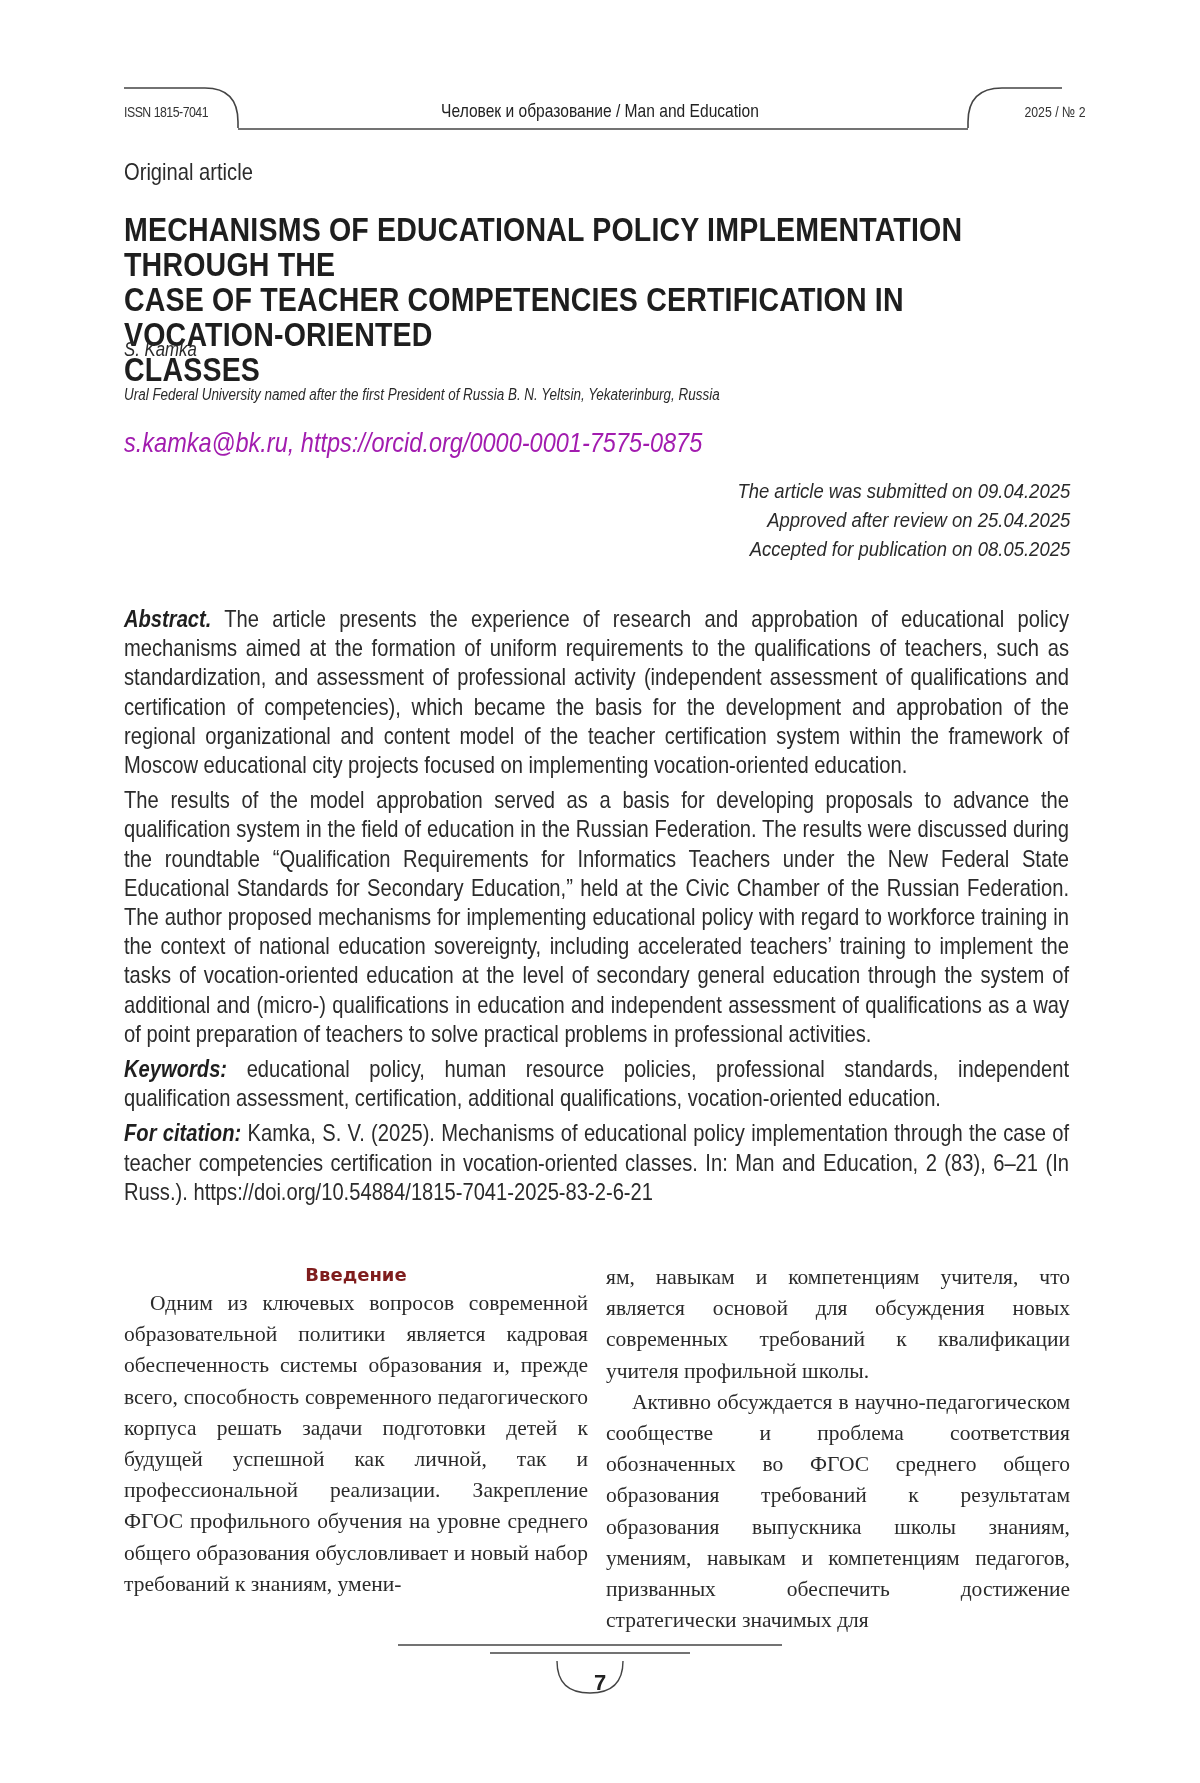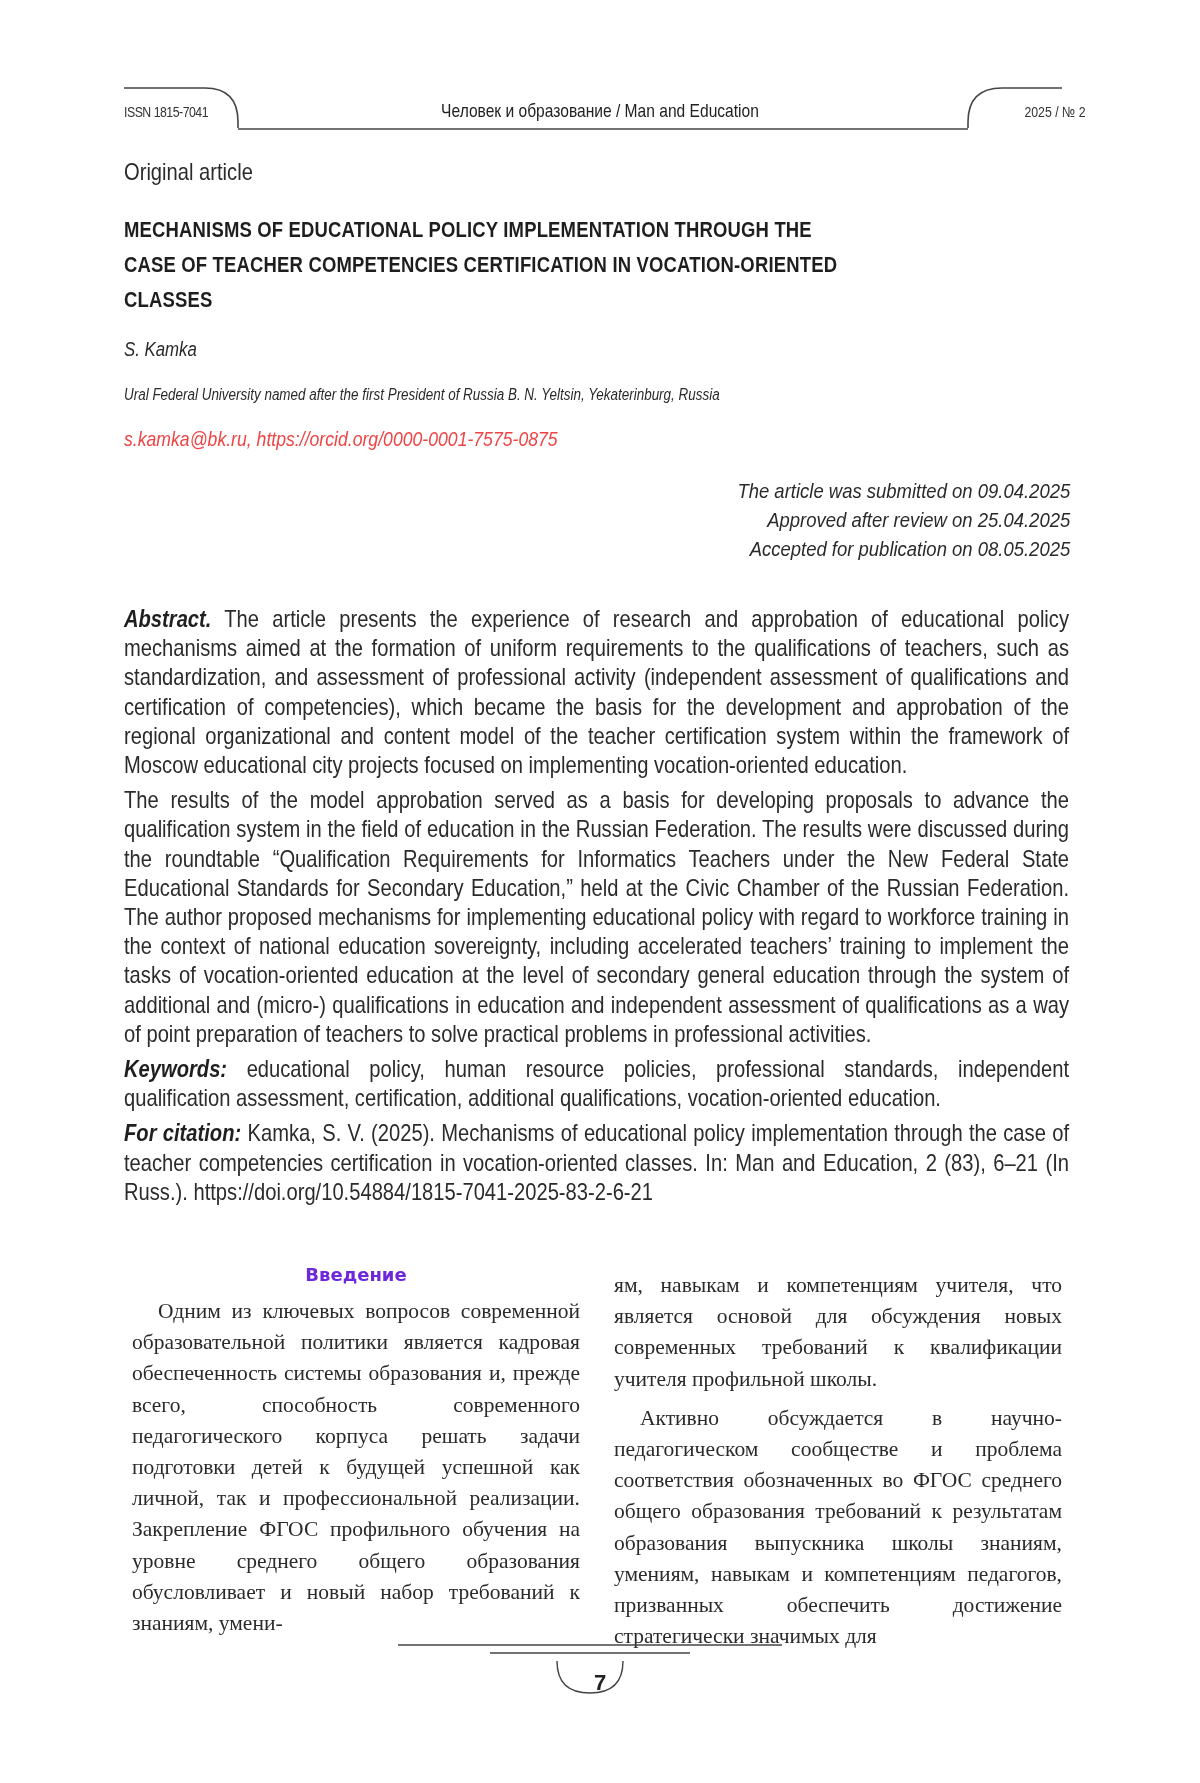--- a/index.html
+++ b/index.html
@@ -11,42 +11,42 @@
   .hdr { position: absolute; left: 0; top: 0; width: 1200px; height: 140px; padding-left: 25px; }
   .hdr svg { position: absolute; left: 0; top: 0; }
   .hdr-issn { position: absolute; left: 124px; top: 103px; font-size: 15px; letter-spacing: -0.6px; transform: scaleX(0.82); transform-origin: left center; color: #333; }
   .hdr-journal { position: absolute; left: 0; width: 1200px; top: 100px; text-align: center; font-size: 19px; transform: scaleX(0.82); transform-origin: 50% 50%; color: #222; }
   .hdr-issue { position: absolute; right: 140px; top: 103px; font-size: 15px; transform: scaleX(0.82); transform-origin: right center; color: #333; }
 
   .content { position: absolute; left: 124px; width: 945px; }
   .narrow { display: inline-block; transform: scaleX(0.84); transform-origin: left top; width: 119%; }
 
   .art-type { top: 158px; font-size: 24px; color: #2b2b2b; text-decoration: underline; }
-  .art-title { top: 212px; font-size: 22px; font-weight: bold; line-height: 35px; color: #1e1e1e; letter-spacing: 0.2px; }
+  .art-title { top: 212px; font-size: 34px; font-weight: bold; line-height: 35px; color: #1e1e1e; letter-spacing: 0.2px; }
   .author { top: 338px; font-size: 20px; font-style: italic; color: #2a2a2a; }
   .affil { top: 386px; font-size: 16px; font-style: italic; color: #2a2a2a; }
-  .email { top: 427px; font-size: 21px; font-style: italic; color: #ef4444; }
+  .email { top: 427px; font-size: 28px; font-style: italic; color: #a21caf; }
 
   .dates { position: absolute; right: 130px; top: 476px; text-align: right; font-size: 21px; font-style: italic; line-height: 29px; color: #2a2a2a; }
   .dates div { transform: scaleX(0.88); transform-origin: right center; }
 
   .abs { font-size: 24px; line-height: 29.2px; text-align: justify; color: #2b2b2b; }
   .abs p { margin: 0 0 6px 0; }
   .abs b { font-style: italic; font-weight: bold; color: #1f1f1f; }
   .abs-box { top: 604px; }
 
   .rule-wrap { transform: scaleX(0.84); transform-origin: left top; width: 1125px; }
 
   
   .col { position: absolute; top: 1262px; width: 464px; font-size: 21.5px; line-height: 31.2px; text-align: justify; color: #2a2a2a; }
-  .col p { margin: 8px; text-indent: 26px; font-family: Liberation Serif, serif; }
+  .col p { margin: 0; text-indent: 26px; font-family: Liberation Serif, serif; }
   .col p.cont { text-indent: 0; }
   .col-left { left: 124px; }
   .col-right { left: 606px; }
-  .col h3 { margin: 0; text-align: center; font-family: "DejaVu Sans", sans-serif; font-size: 18px; font-weight: bold; line-height: 26px; color: #6d28d9; }
+  .col h3 { margin: 0; text-align: center; font-family: "DejaVu Sans", sans-serif; font-size: 18px; font-weight: bold; line-height: 26px; color: #7f1d1d; }
 
   .footer { position: absolute; left: 0; top: 1630px; width: 1200px; height: 80px; }
   .footer svg { position: absolute; left: 0; top: 0; }
   .page-num { position: absolute; left: 0; width: 1200px; top: 40px; text-align: center; font-size: 22px; font-weight: bold; color: #222; }
 </style>
 </head>
 <body>
 
 <div class="hdr">
   <svg width="1200" height="140">

